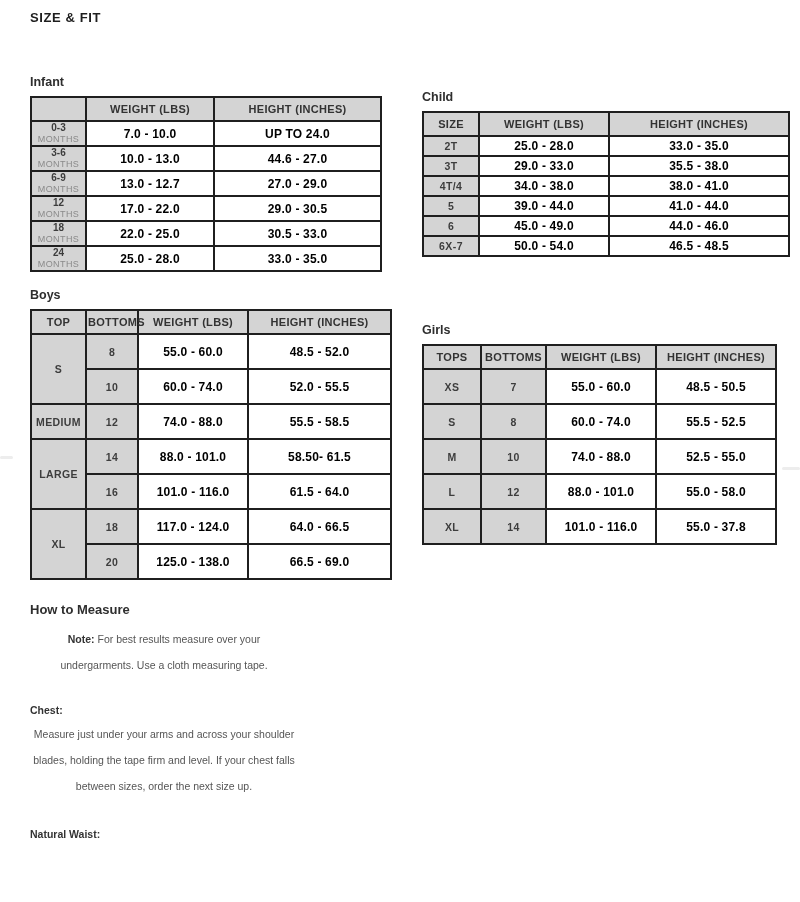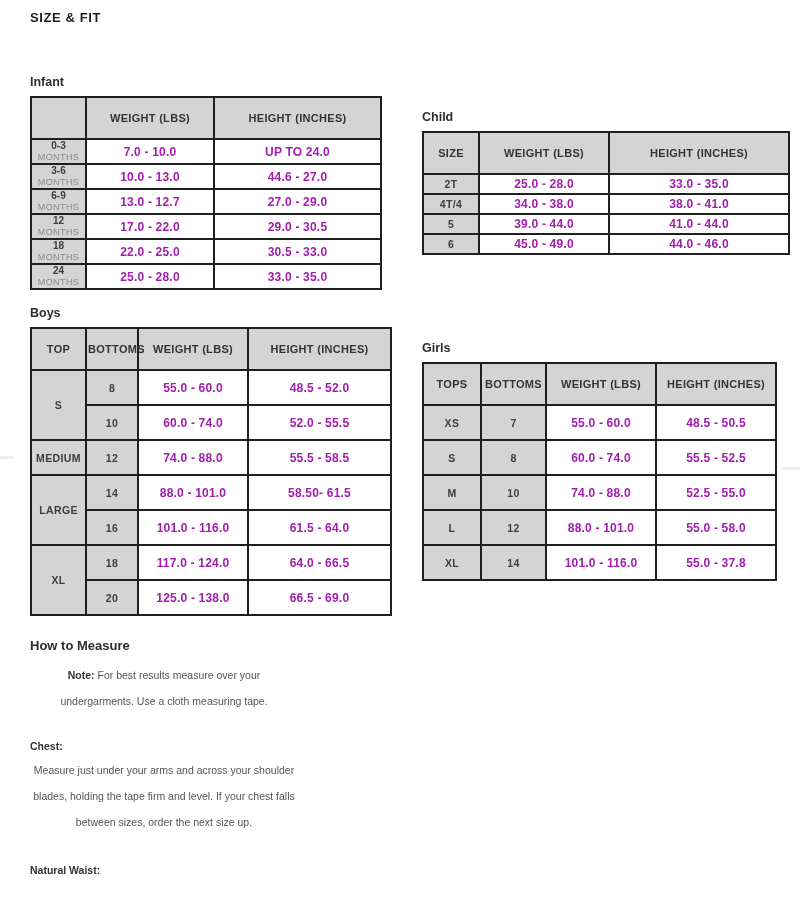--- a/index.html
+++ b/index.html
@@ -45,34 +45,34 @@
     border: 2px solid #1f1f1f;
     text-align: center;
     vertical-align: middle;
   }
   table.size-table thead th {
     background: #d4d4d4;
     font-size: 11px;
     font-weight: bold;
     letter-spacing: 0.3px;
     color: #333333;
-    height: 42px;
+    height: 24px;
     padding: 2px 1px;
   }
   table.size-table tbody th {
     background: #d4d4d4;
     font-weight: bold;
     color: #3d3d3d;
   }
   table.size-table tbody td {
     background: #ffffff;
     font-size: 12px;
     font-weight: bold;
     letter-spacing: 0.2px;
-    color: #a21caf;
+    color: #000000;
   }
   table.tall tbody td, table.tall tbody th { height: 20px; }
   table.compact tbody td, table.compact tbody th { height: 35px; }
   .lbl-top { display: block; font-size: 10px; font-weight: bold; color: #3d3d3d; line-height: 12px; }
   .lbl-sub { display: block; font-size: 9px; font-weight: normal; color: #8a8a8a; letter-spacing: 0.4px; line-height: 11px; }
   .size-lbl { font-size: 10.5px; letter-spacing: 0.4px; }
   
   .measure { margin-top: 22px; max-width: 300px; }
   .measure-title {
     font-size: 13px;
@@ -196,33 +196,43 @@
             <th>HEIGHT (INCHES)</th>
           </tr>
         </thead>
         <tbody>
           <tr>
             <th class="size-lbl">2T</th>
             <td>25.0 - 28.0</td>
             <td>33.0 - 35.0</td>
           </tr>
           <tr>
+            <th class="size-lbl">3T</th>
+            <td>29.0 - 33.0</td>
+            <td>35.5 - 38.0</td>
+          </tr>
+          <tr>
             <th class="size-lbl">4T/4</th>
             <td>34.0 - 38.0</td>
             <td>38.0 - 41.0</td>
           </tr>
           <tr>
             <th class="size-lbl">5</th>
             <td>39.0 - 44.0</td>
             <td>41.0 - 44.0</td>
           </tr>
           <tr>
             <th class="size-lbl">6</th>
             <td>45.0 - 49.0</td>
             <td>44.0 - 46.0</td>
+          </tr>
+          <tr>
+            <th class="size-lbl">6X-7</th>
+            <td>50.0 - 54.0</td>
+            <td>46.5 - 48.5</td>
           </tr>
         </tbody>
       </table>
     </div>
   </div>
 
   <div class="section-row second">
     <div class="col-left">
       <div class="table-title">Boys</div>
       <table class="size-table compact" style="width:360px">

